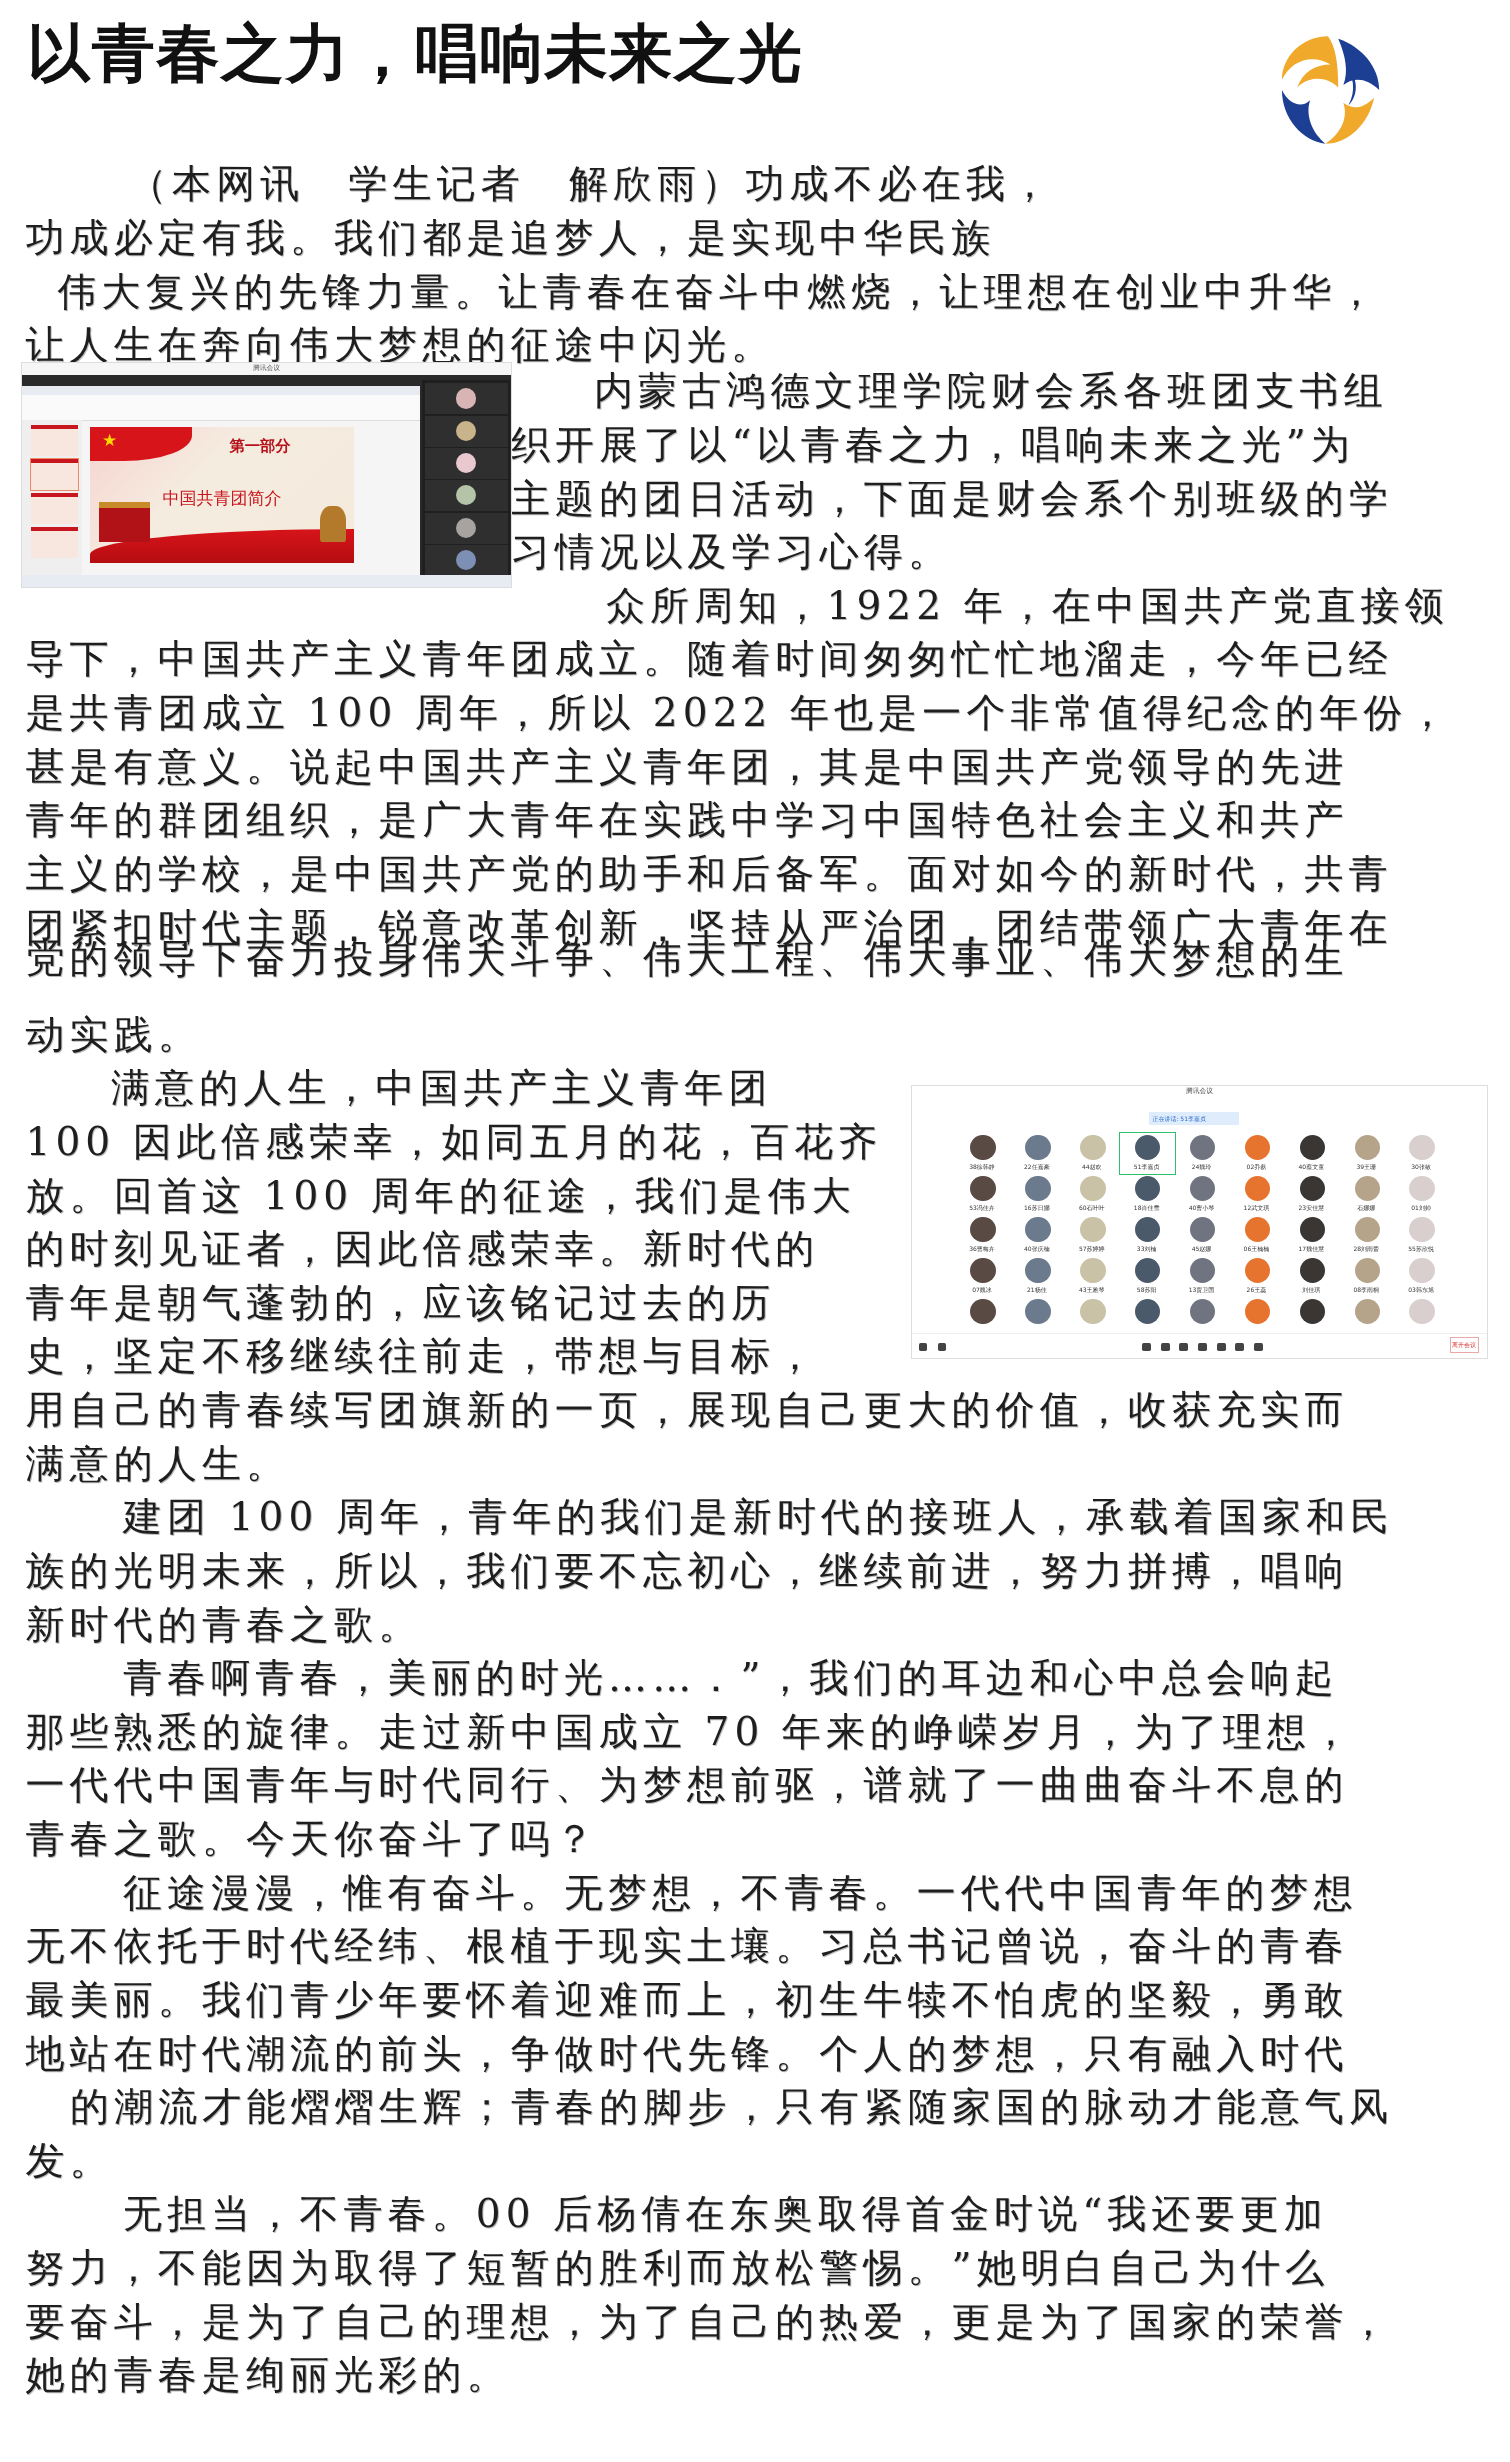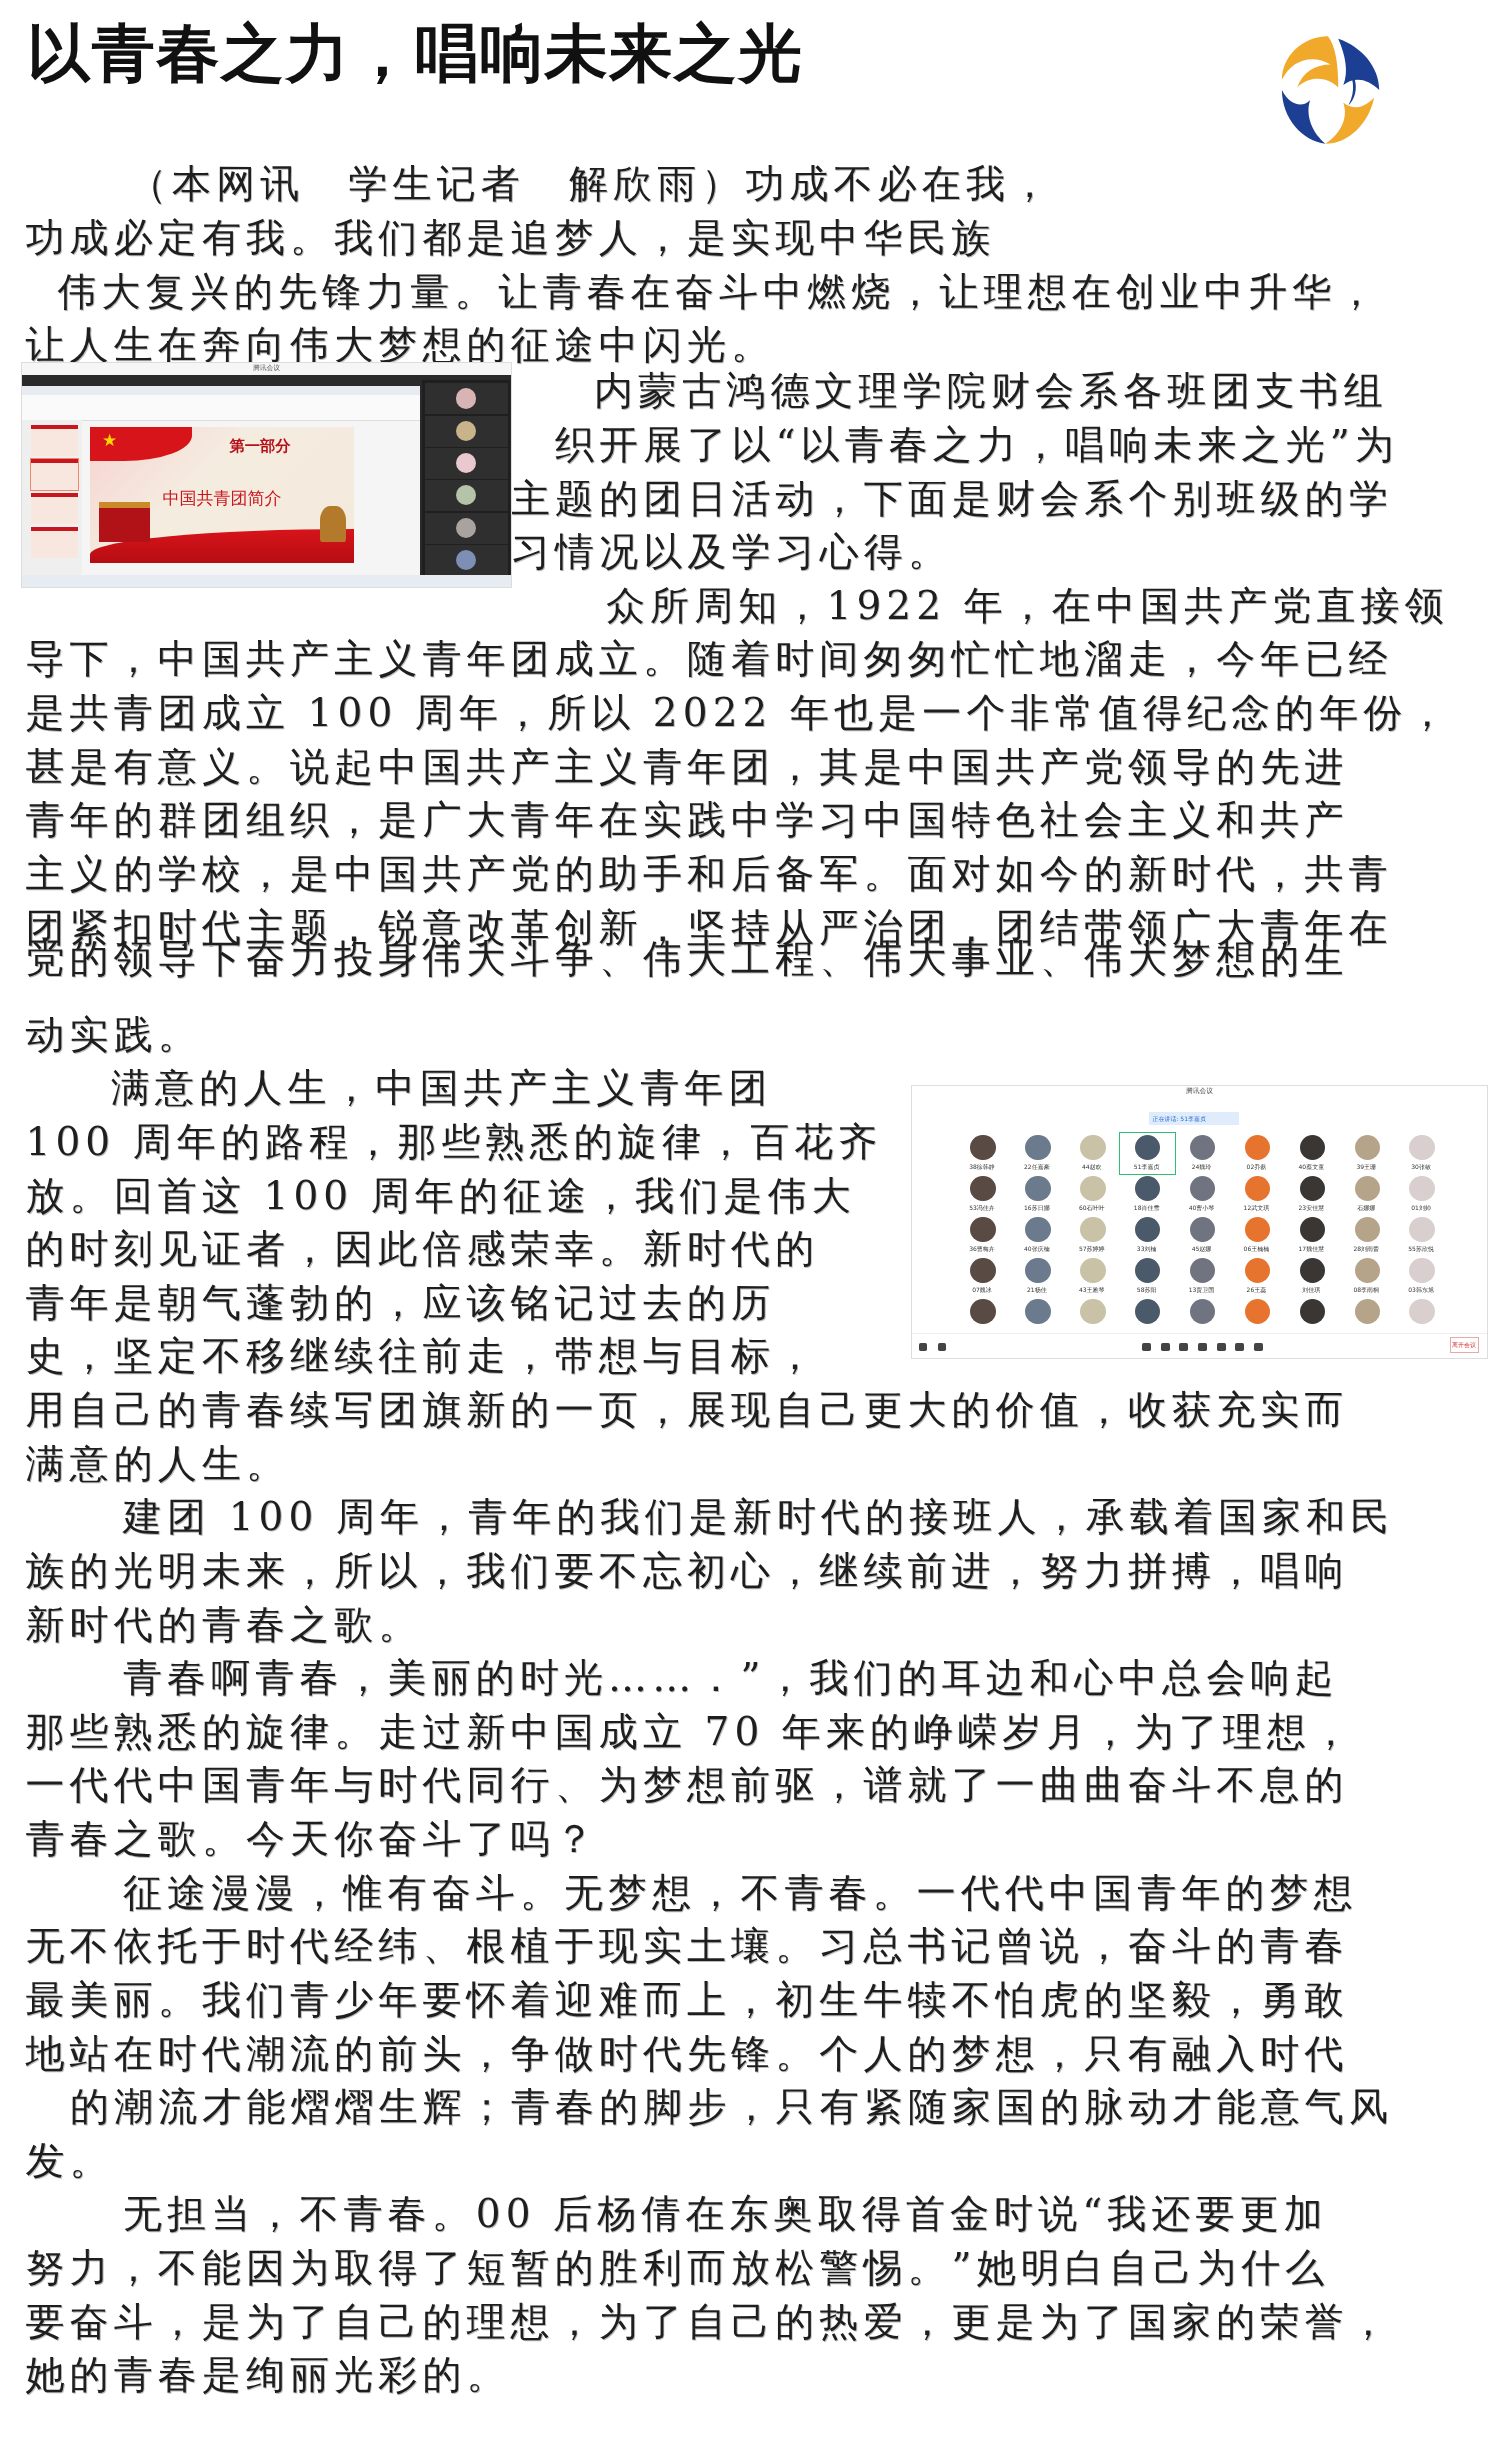--- a/index.html
+++ b/index.html
@@ -62,34 +62,34 @@
     <path d="M14 50 C14 72 30 90 48 92 C38 84 32 70 36 58 C30 64 20 62 14 50 Z M32 62 C28 74 34 84 44 88 C36 80 34 72 32 62 Z" fill="#1c3f94"></path>
   </svg>
 </div>
 
 <div id="lines">
     <div class="line" style="top: 157px; left: 128px;">（本网讯　学生记者　解欣雨）功成不必在我，</div>
     <div class="line" style="top: 211px; left: 25.5px;">功成必定有我。我们都是追梦人，是实现中华民族</div>
     <div class="line" style="top: 265px; left: 25.5px; margin-left: 32px;">伟大复兴的先锋力量。让青春在奋斗中燃烧，让理想在创业中升华，</div>
     <div class="line" style="top: 318px; left: 25.5px;">让人生在奔向伟大梦想的征途中闪光。</div>
     <div class="line" style="top: 364px; left: 594px;">内蒙古鸿德文理学院财会系各班团支书组</div>
-    <div class="line" style="top: 418px; left: 511px; padding-left: 44px;">织开展了以“以青春之力，唱响未来之光”为</div>
+    <div class="line" style="top: 418px; left: 511px;">织开展了以“以青春之力，唱响未来之光”为</div>
     <div class="line" style="top: 472px; left: 511px;">主题的团日活动，下面是财会系个别班级的学</div>
     <div class="line" style="top: 525px; left: 511px;">习情况以及学习心得。</div>
     <div class="line" style="top: 579px; left: 606px;">众所周知，1922 年，在中国共产党直接领</div>
     <div class="line" style="top: 632px; left: 25.5px;">导下，中国共产主义青年团成立。随着时间匆匆忙忙地溜走，今年已经</div>
     <div class="line" style="top: 686px; left: 25.5px;">是共青团成立 100 周年，所以 2022 年也是一个非常值得纪念的年份，</div>
     <div class="line" style="top: 740px; left: 25.5px;">甚是有意义。说起中国共产主义青年团，其是中国共产党领导的先进</div>
     <div class="line" style="top: 793px; left: 25.5px;">青年的群团组织，是广大青年在实践中学习中国特色社会主义和共产</div>
     <div class="line" style="top: 847px; left: 25.5px;">主义的学校，是中国共产党的助手和后备军。面对如今的新时代，共青</div>
     <div class="line" style="top: 901px; left: 25.5px;">团紧扣时代主题，锐意改革创新，坚持从严治团，团结带领广大青年在</div>
     <div class="line" style="top: 932px; left: 25.5px;">党的领导下奋力投身伟大斗争、伟大工程、伟大事业、伟大梦想的生</div>
     <div class="line" style="top: 1008px; left: 25.5px;">动实践。</div>
     <div class="line" style="top: 1061px; left: 111px;">满意的人生，中国共产主义青年团</div>
-    <div class="line" style="top: 1115px; left: 25.5px;">100 周年的路程，那些熟悉的旋律，百花齐</div>
+    <div class="line" style="top: 1115px; left: 25.5px;">100 因此倍感荣幸，如同五月的花，百花齐</div>
     <div class="line" style="top: 1169px; left: 25.5px;">放。回首这 100 周年的征途，我们是伟大</div>
     <div class="line" style="top: 1222px; left: 25.5px;">的时刻见证者，因此倍感荣幸。新时代的</div>
     <div class="line" style="top: 1276px; left: 25.5px;">青年是朝气蓬勃的，应该铭记过去的历</div>
     <div class="line" style="top: 1329px; left: 25.5px;">史，坚定不移继续往前走，带想与目标，</div>
     <div class="line" style="top: 1383px; left: 25.5px;">用自己的青春续写团旗新的一页，展现自己更大的价值，收获充实而</div>
     <div class="line" style="top: 1437px; left: 25.5px;">满意的人生。</div>
     <div class="line" style="top: 1490px; left: 123px;">建团 100 周年，青年的我们是新时代的接班人，承载着国家和民</div>
     <div class="line" style="top: 1544px; left: 25.5px;">族的光明未来，所以，我们要不忘初心，继续前进，努力拼搏，唱响</div>
     <div class="line" style="top: 1598px; left: 25.5px;">新时代的青春之歌。</div>
     <div class="line" style="top: 1651px; left: 123px;">青春啊青春，美丽的时光……．”，我们的耳边和心中总会响起</div>

